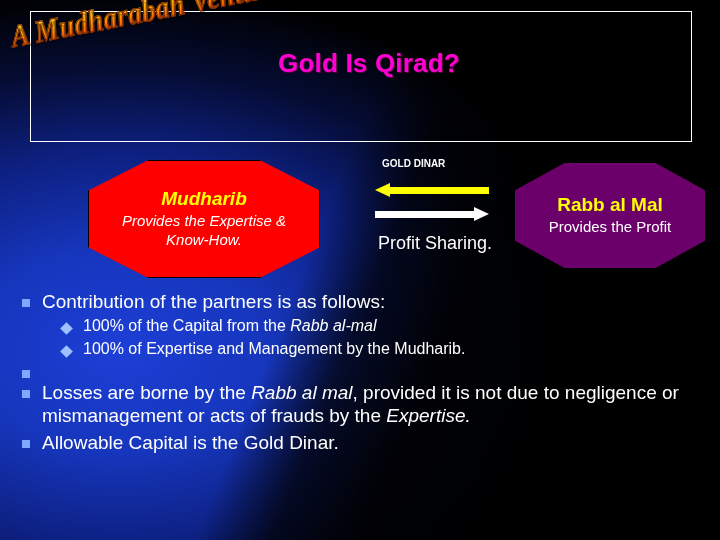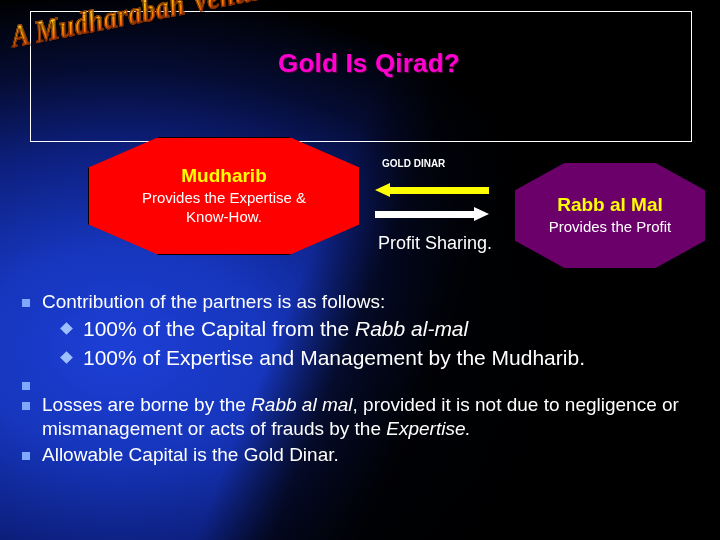--- a/index.html
+++ b/index.html
@@ -88,25 +88,26 @@
     box-sizing: border-box;
     display: flex;
     flex-direction: column;
     align-items: center;
     justify-content: center;
     text-align: center;
     clip-path: polygon(26% 0%, 74% 0%, 100% 26%, 100% 74%, 74% 100%, 26% 100%, 0% 74%, 0% 26%);
   }
   .oct-mudharib {
     left: 88px;
-    top: 137px;
-    width: 272px;
+    top: 160px;
+    width: 232px;
     height: 118px;
     background: #ff0000;
     border: 1px solid #000000;
+    font-style: italic;
   }
   .oct-rabb {
     left: 515px;
     top: 163px;
     width: 190px;
     height: 105px;
     background: #6b006b;
   }
   .oct-title {
     font-size: 19px;
@@ -222,21 +223,21 @@
     transform: rotate(45deg);
     margin-top: 8px;
     margin-right: 12px;
   }
   .btext {
     color: #ffffff;
     font-size: 19px;
     line-height: 1.22;
   }
   .btext.sub {
-    font-size: 21px;
+    font-size: 16px;
   }
   .btext i {
     font-style: italic;
   }
 </style>
 </head>
 <body>
 
 <div class="slide">
   <div class="wedge"></div>

